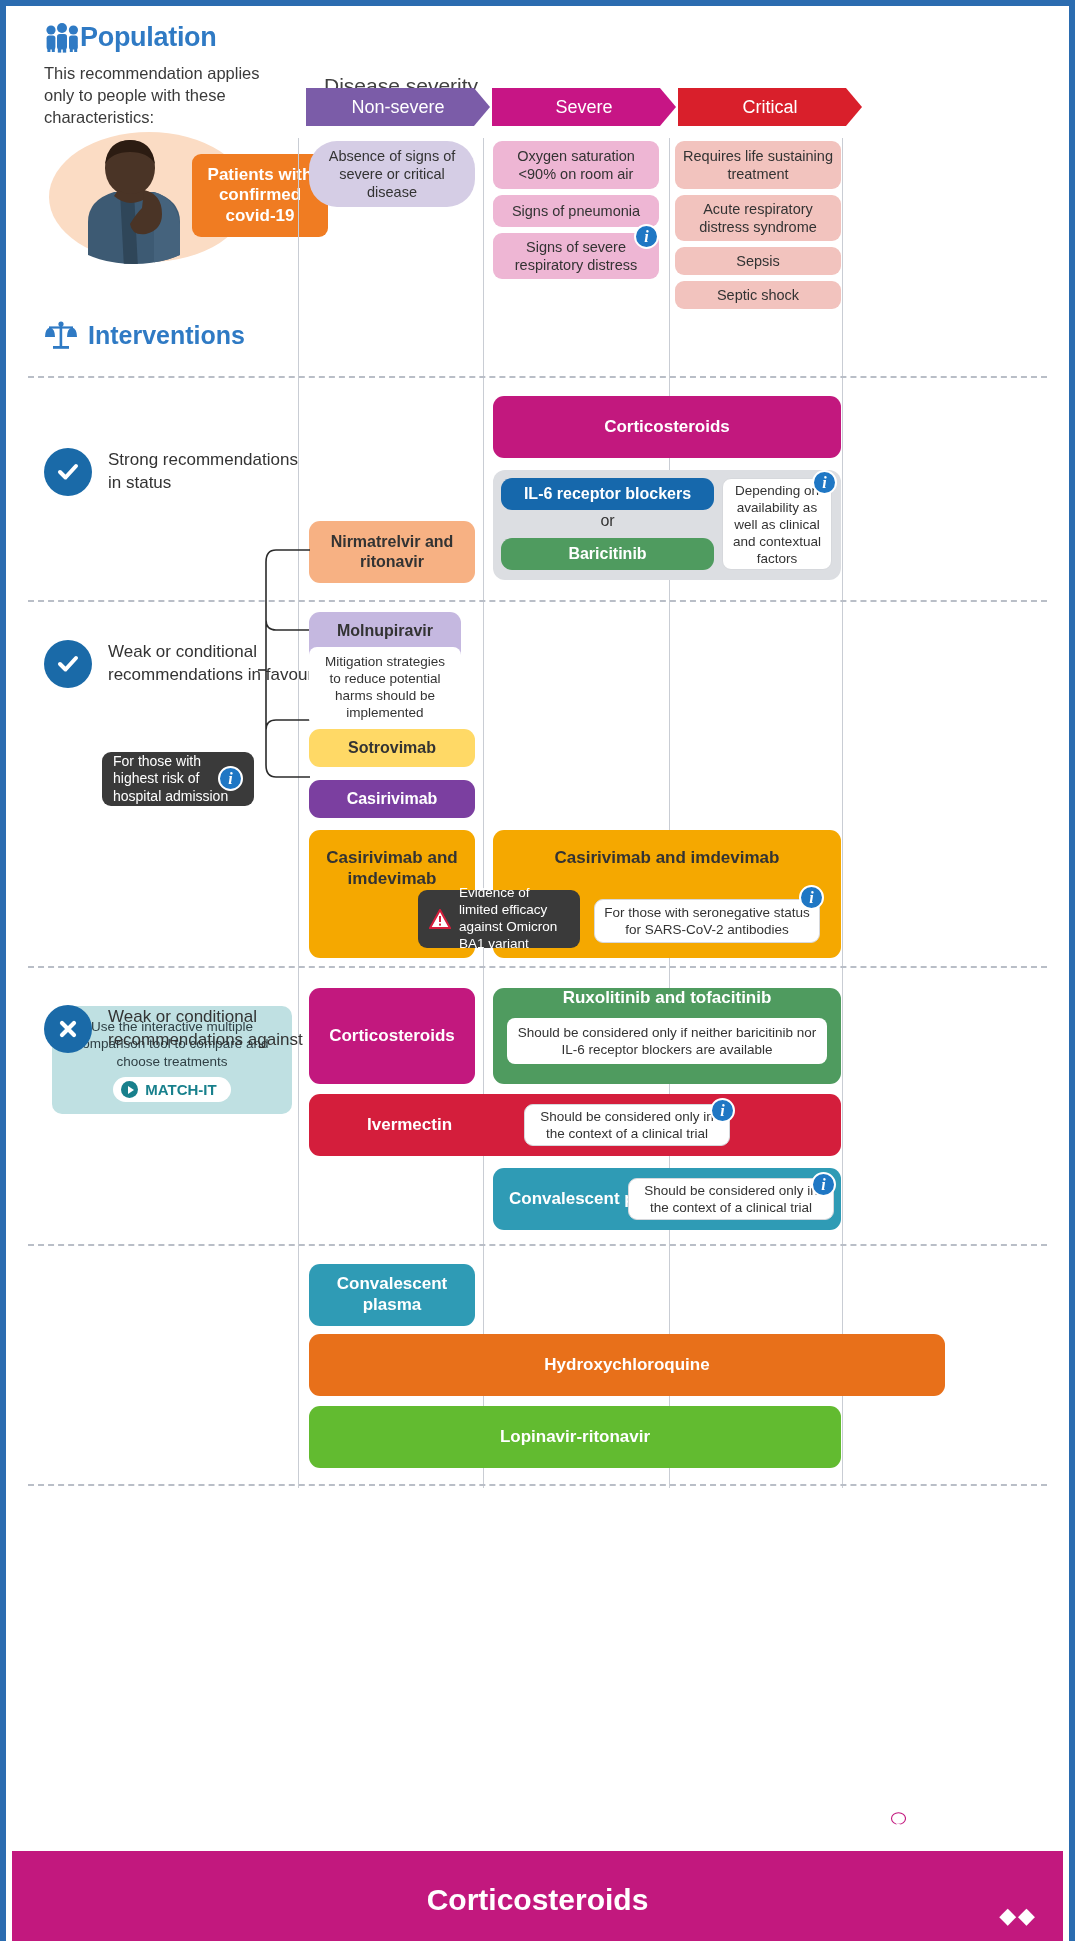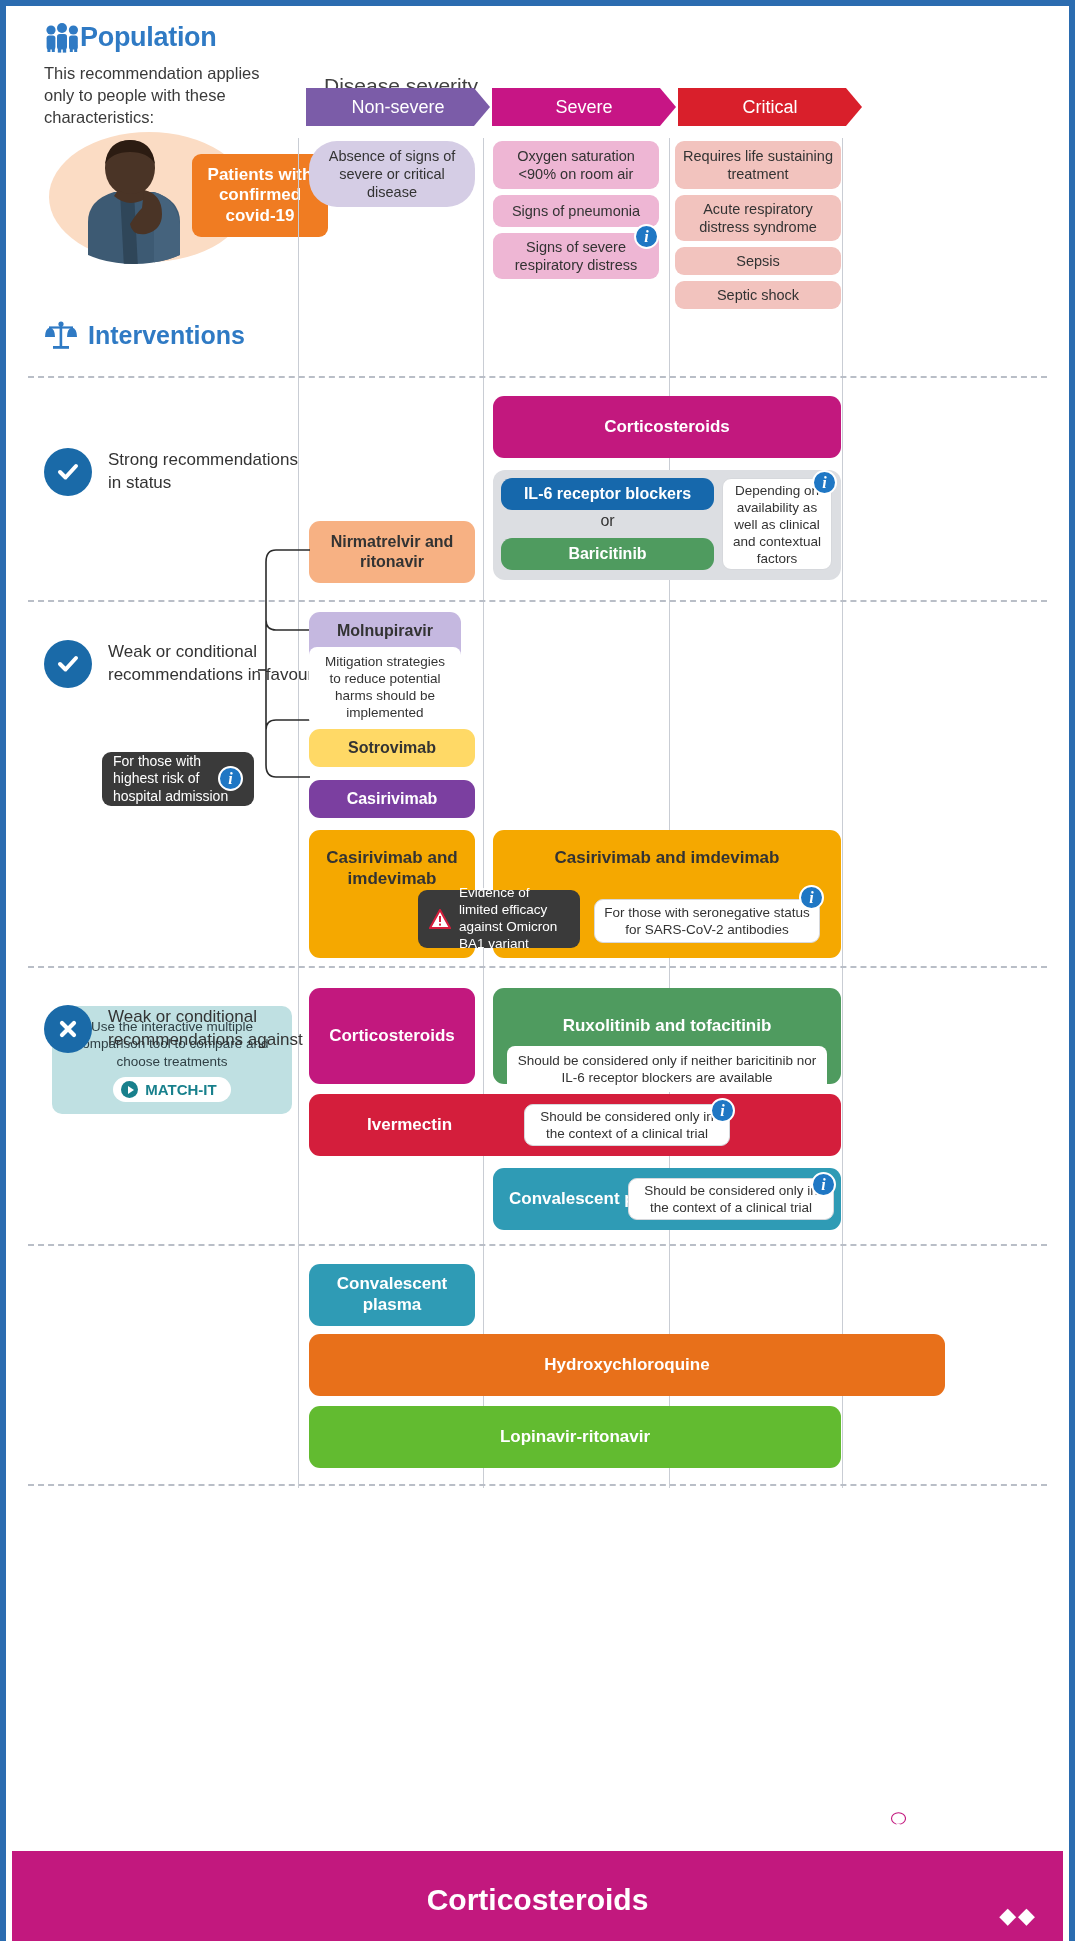--- a/index.html
+++ b/index.html
@@ -308,21 +308,21 @@
   <div class="circ-icon">
     <svg width="24" height="24" viewBox="0 0 24 24">
           <path d="M6 6 L18 18 M18 6 L6 18" stroke="#fff" stroke-width="4.2" stroke-linecap="round"></path>
         </svg>
   </div>
   <div class="rec-text">Weak or conditional recommendations against</div>
 </div>
 
 <div class="tbox" style="left:303px; top:988px; width:166px; height:96px; background:#c2187e; color:#fff; font-size:17px;">Corticosteroids</div>
 
-<div class="tbox" style="left:487px; top:988px; width:348px; height:96px; background:#4f9b5f; color:#fff; font-size:17px; flex-direction:column; justify-content:flex-start; padding-top:28px;">
+<div class="tbox" style="left:487px; top:988px; width:348px; height:96px; background:#4f9b5f; color:#fff; font-size:17px; flex-direction:column; justify-content:flex-start; padding-top:0;">
   <span>Ruxolitinib and tofacitinib</span>
   <span class="note-inner" style="margin-top:9px; width:320px;">Should be considered only if neither baricitinib nor IL-6 receptor blockers are available</span>
 </div>
 
 <div class="tbox" style="left:303px; top:1094px; width:532px; height:62px; background:#d41e3c; color:#fff; font-size:17px; justify-content:flex-start; padding-left:58px;">Ivermectin</div>
 <div class="note" style="left:518px; top:1104px; width:206px; height:42px;">Should be considered only in the context of a clinical trial</div>
 <div class="ibadge" style="left:704px; top:1098px;">i</div>
 
 <div class="tbox" style="left:487px; top:1168px; width:348px; height:62px; background:#2f9bb5; color:#fff; font-size:17px; justify-content:flex-start; padding-left:16px;">Convalescent plasma</div>
 <div class="note" style="left:622px; top:1178px; width:206px; height:42px;">Should be considered only in the context of a clinical trial</div>

